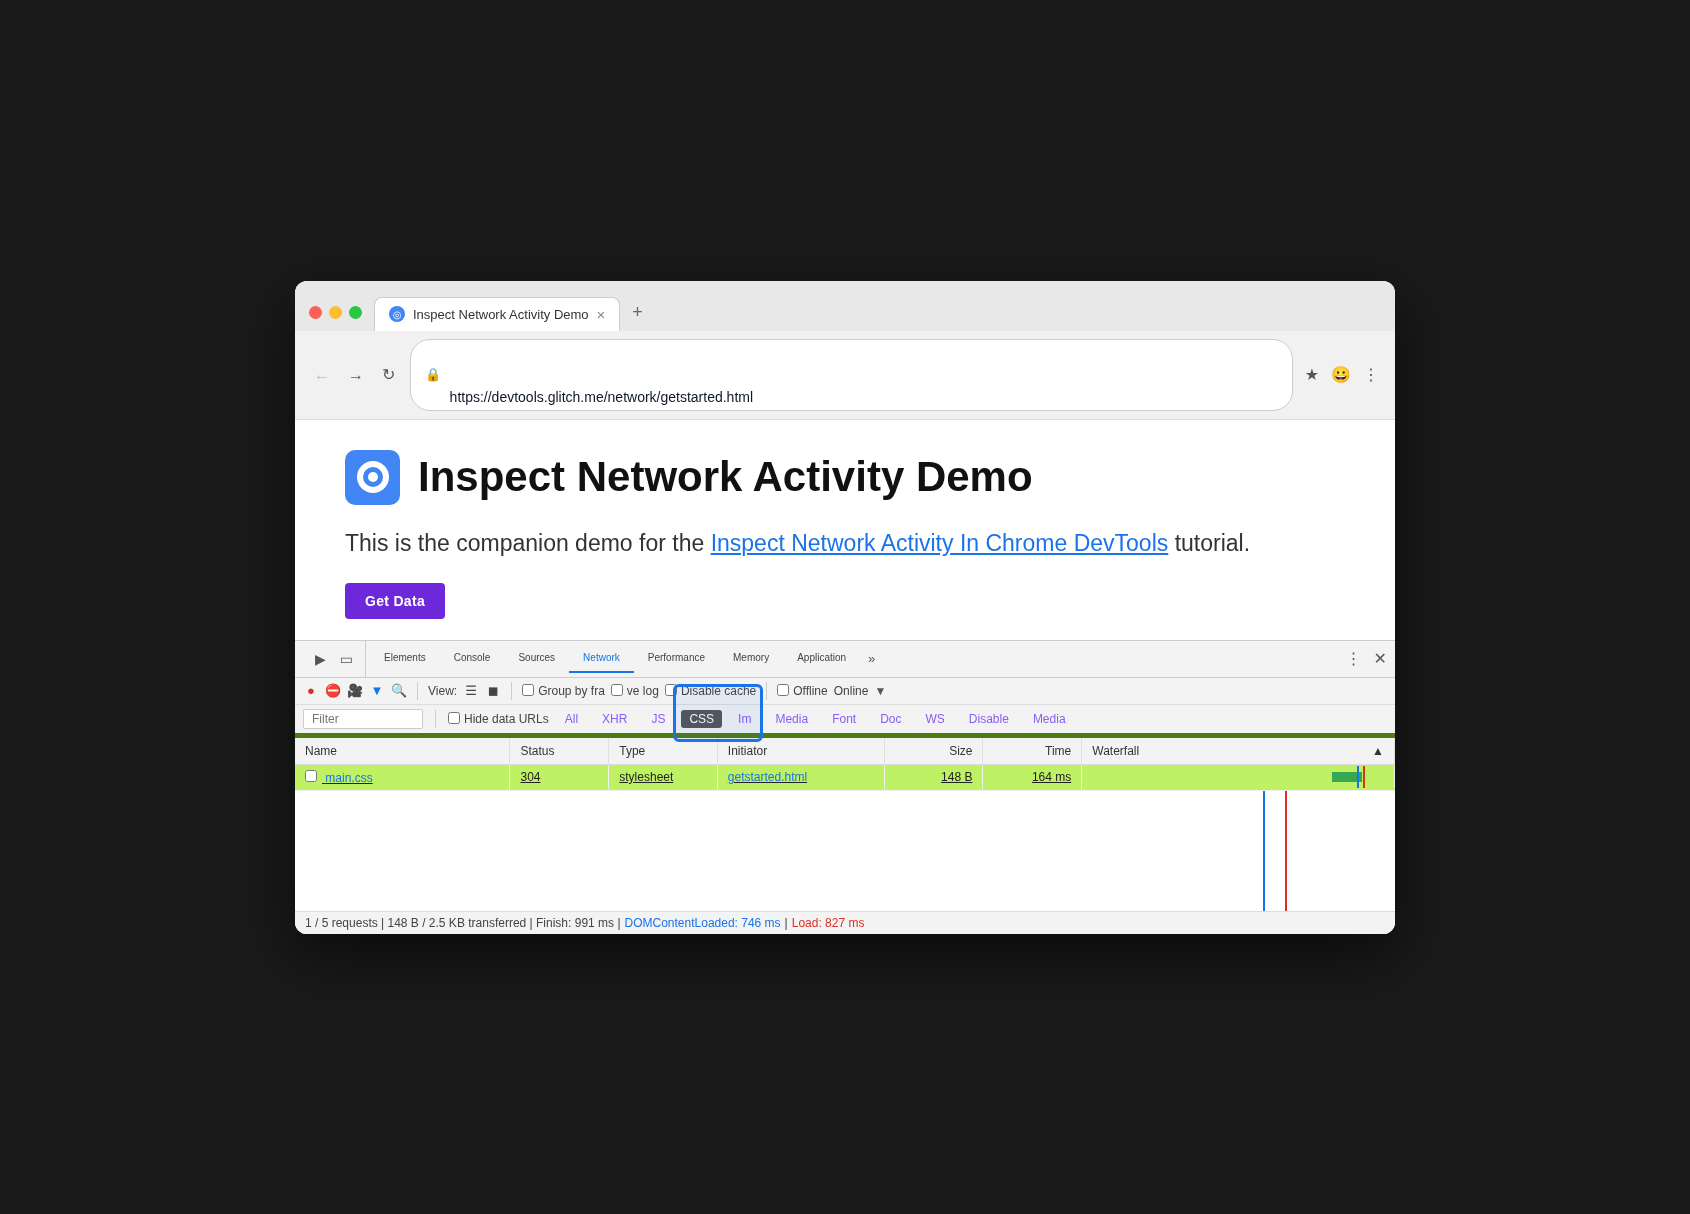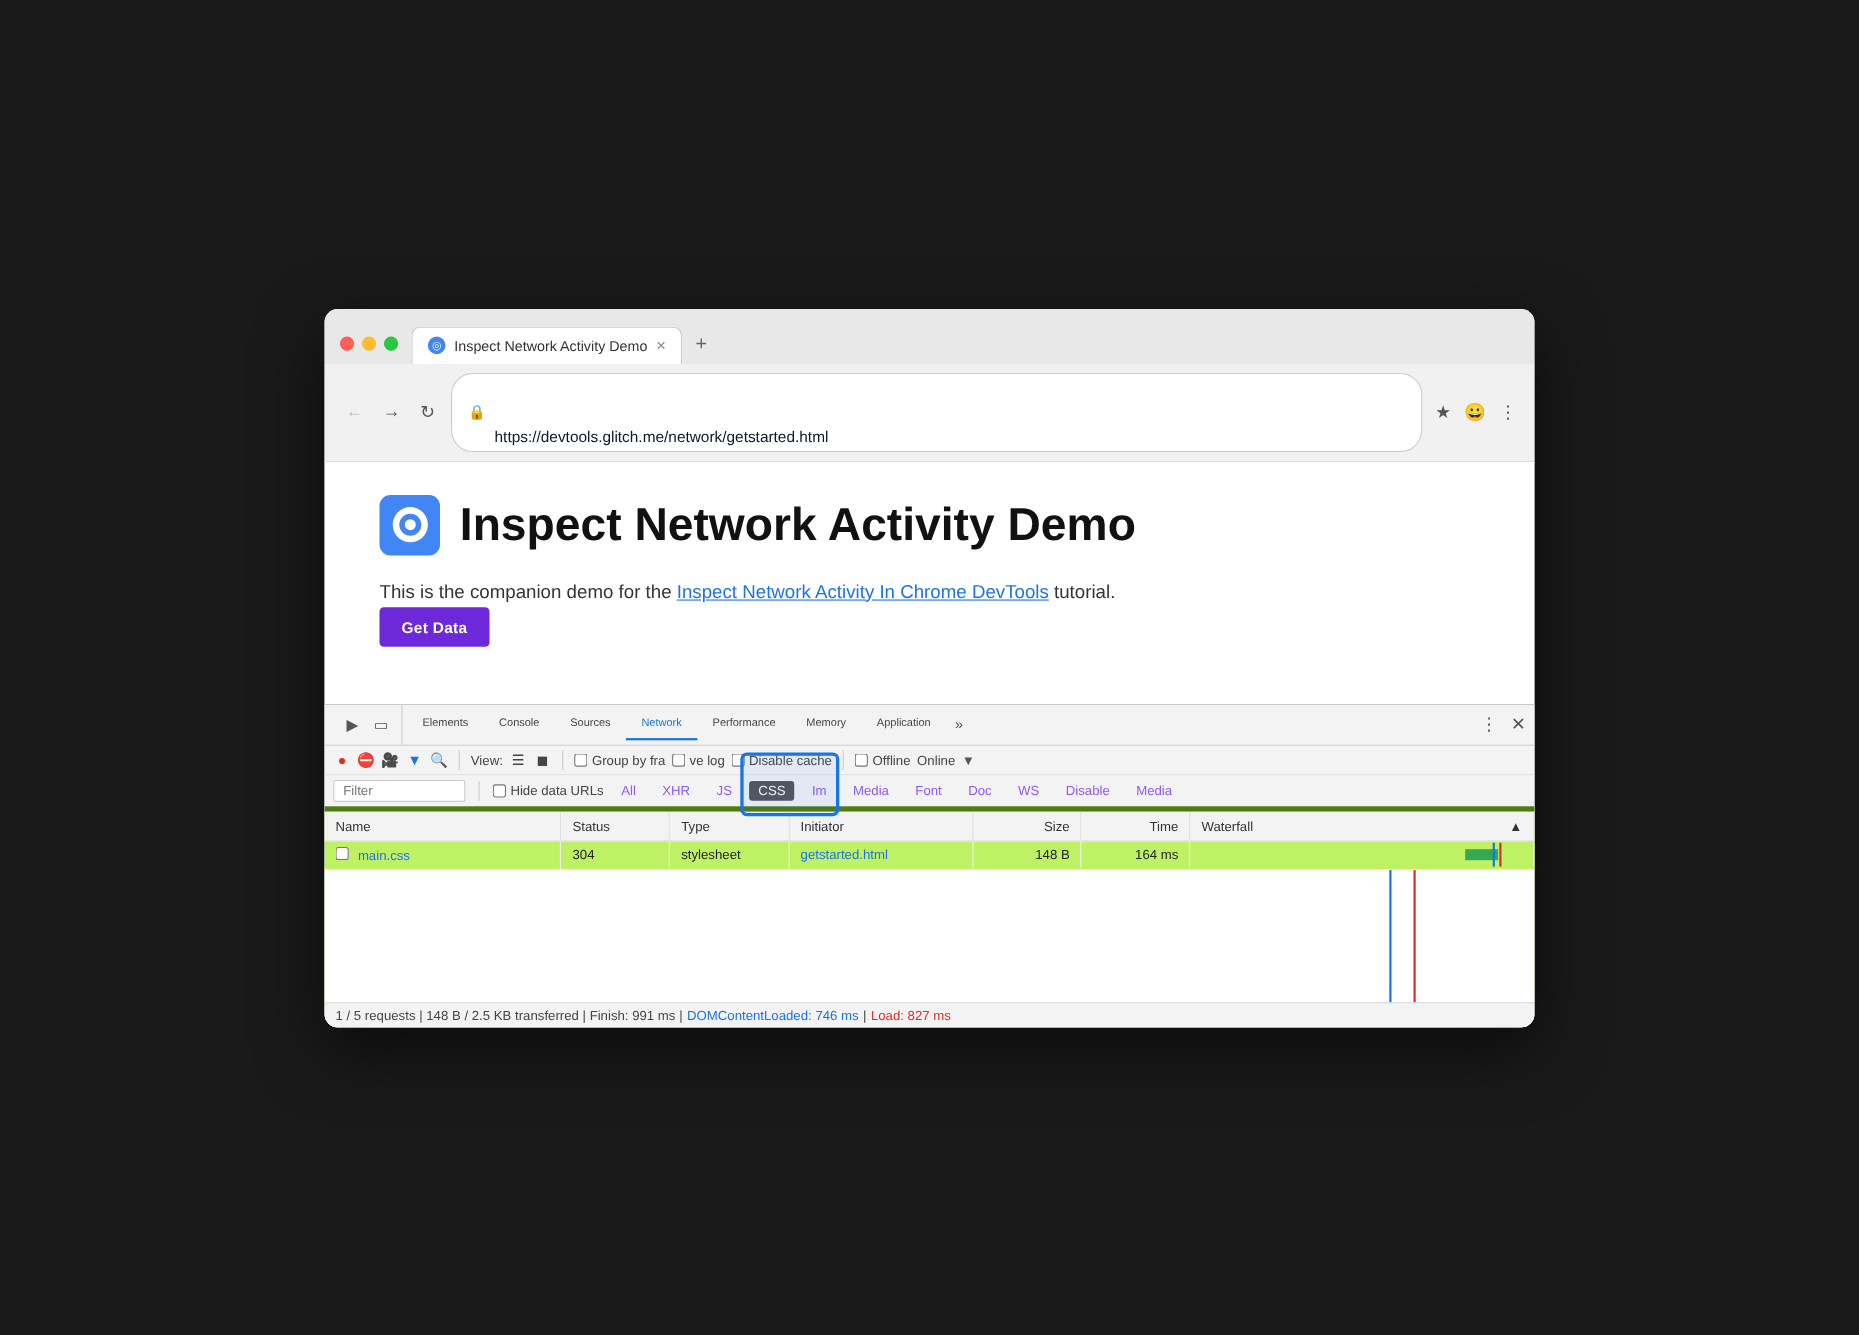--- a/index.html
+++ b/index.html
@@ -164,22 +164,23 @@
       font-size: 28px;
     }
 
     .page-title {
       font-size: 42px;
       font-weight: 700;
       color: #111;
     }
 
     .page-desc {
-      font-size: 17px;
+      font-size: 23px;
       color: #333;
+      margin-bottom: 22px;
       line-height: 1.6;
     }
 
     .page-link {
       color: #1a73e8;
       text-decoration: underline;
       cursor: pointer;
     }
 
     .get-data-btn {
@@ -275,21 +276,20 @@
     }
 
     .nt-icon.record { color: #d93025; }
 
     .nt-sep { width: 1px; background: #ccc; height: 18px; margin: 0 4px; }
 
     .nt-label { color: #444; }
 
     .nt-checkbox-group {
       display: flex;
-      align-items: center;
       gap: 4px;
       color: #444;
     }
 
     .nt-checkbox { width: 12px; height: 12px; }
 
     
     .filter-bar {
       background: #f3f3f3;
       padding: 4px 8px;
@@ -368,20 +368,21 @@
     .th-initiator { flex: 1.5; }
     .th-size { flex: 0.8; text-align: right; }
     .th-time { flex: 0.8; text-align: right; }
     .th-waterfall { flex: 3; display: flex; align-items: center; justify-content: space-between; }
 
     .table-row {
       display: flex;
       border-bottom: 1px solid #f0f0f0;
       color: #222;
       align-items: center;
+      text-decoration: underline;
     }
 
     .td {
       padding: 5px 10px;
       border-right: 1px solid #f0f0f0;
       overflow: hidden;
       text-overflow: ellipsis;
       white-space: nowrap;
     }
 

